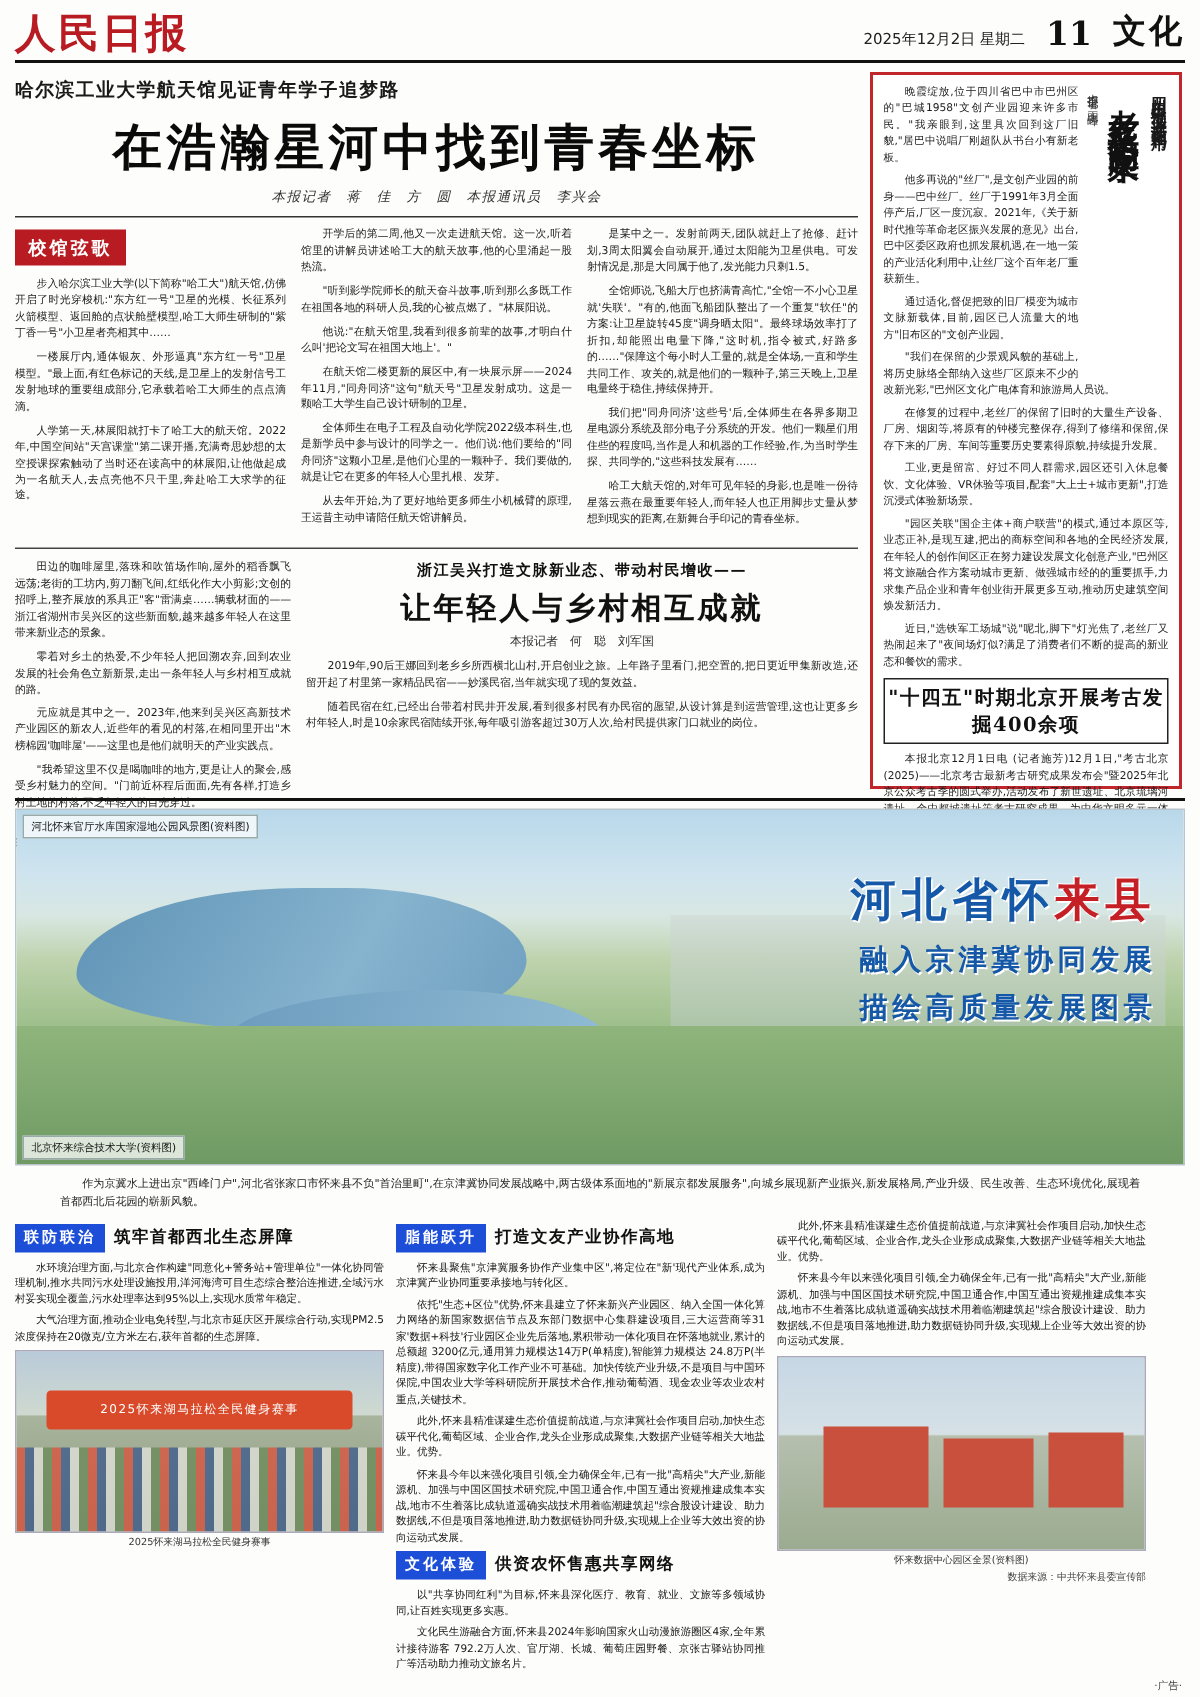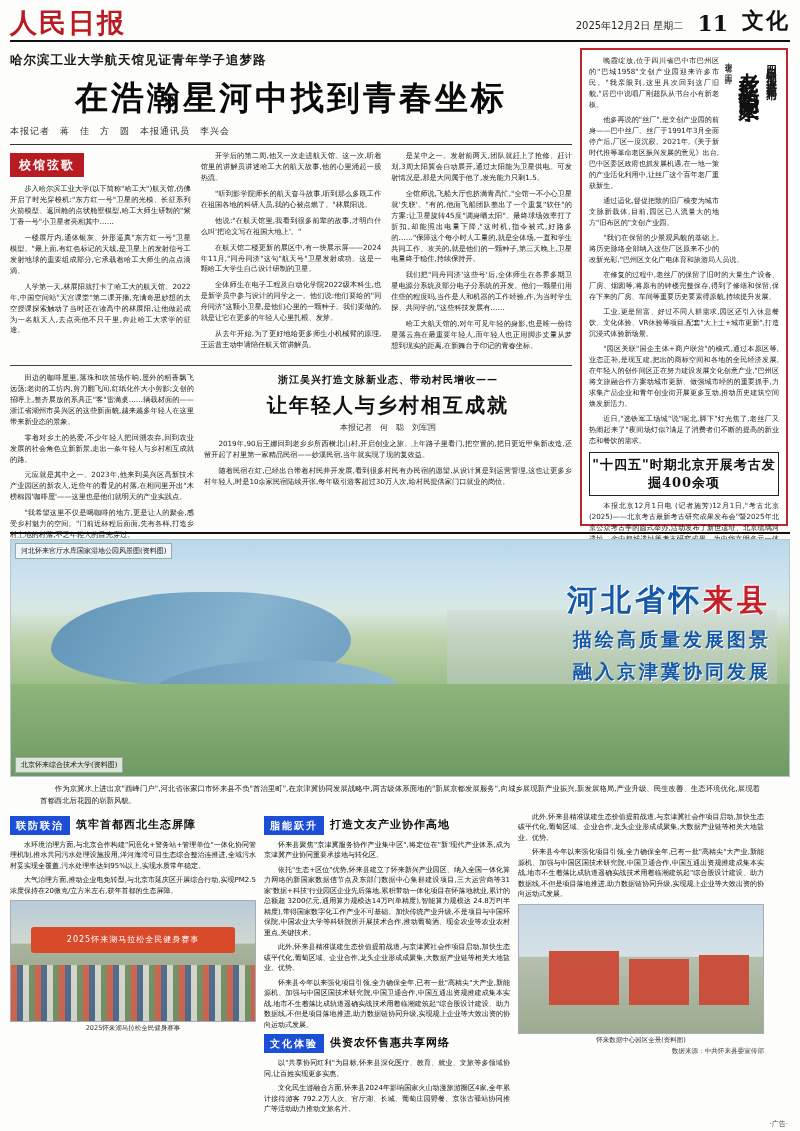--- a/index.html
+++ b/index.html
@@ -19,21 +19,21 @@
   .section{font-family:"DejaVu Serif","Liberation Serif",serif;font-size:22px;font-weight:bold;letter-spacing:2px;}
 
   
   .upper{display:flex;gap:8px;margin-top:6px;height:478px;}
   .upper-left{width:562px;position:relative;}
   .upper-right{width:208px;border:2px solid #c0262c;box-sizing:border-box;padding:6px 7px;position:relative;background:#fff;}
 
   
   .shoulder{font-size:12.5px;font-weight:bold;letter-spacing:1px;color:#1a1a1a;margin-top:4px;}
   .headline{text-align:center;font-family:"DejaVu Serif","Liberation Serif",serif;font-size:33px;font-weight:bold;letter-spacing:3px;margin:7px 0 4px;color:#0a0a0a;}
-  .byline{font-size:9px;color:#333;letter-spacing:1px;margin-bottom:6px;}
+  .byline{text-align:center;font-size:9px;color:#333;letter-spacing:1px;margin-bottom:6px;font-style:italic;}
   .hr-thin{border:0;border-top:1px solid #333;margin:4px 0 6px;}
 
   
   .cols3{display:flex;gap:10px;}
   .col{flex:1;font-size:7.2px;line-height:1.52;text-align:justify;color:#1b1b1b;}
   .col p{margin:0 0 5px;text-indent:2em;}
   .tag{display:inline-block;background:#b81c22;color:#fff;font-size:12px;font-weight:bold;letter-spacing:2px;padding:3px 9px;margin:2px 0 7px;}
 
   
   .story2{margin-top:8px;border-top:1px solid #444;padding-top:7px;}
@@ -183,22 +183,22 @@
     <div class="hero">
       <div class="hero-sky"></div>
       <div class="hero-water"></div>
       <div class="hero-water2"></div>
       <div class="hero-city"></div>
       <div class="hero-field"></div>
       <div class="hero-caption">河北怀来官厅水库国家湿地公园风景图(资料图)</div>
       <div class="hero-caption2">北京怀来综合技术大学(资料图)</div>
       <div class="hero-title">
         <div class="ht1"><span>河北省怀</span><em>来县</em></div>
+        <div class="ht2">融入京津冀协同发展</div>
         <div class="ht2">描绘高质量发展图景</div>
-        <div class="ht2">融入京津冀协同发展</div>
       </div>
     </div>
 
     <div class="lead">
       <p>作为京冀水上进出京"西峰门户",河北省张家口市怀来县不负"首治里町",在京津冀协同发展战略中,两古级体系面地的"新展京都发展服务",向城乡展现新产业振兴,新发展格局,产业升级、民生改善、生态环境优化,展现着首都西北后花园的崭新风貌。</p>
     </div>
 
     <div class="bottom-grid">
 
       <div class="bcol">

